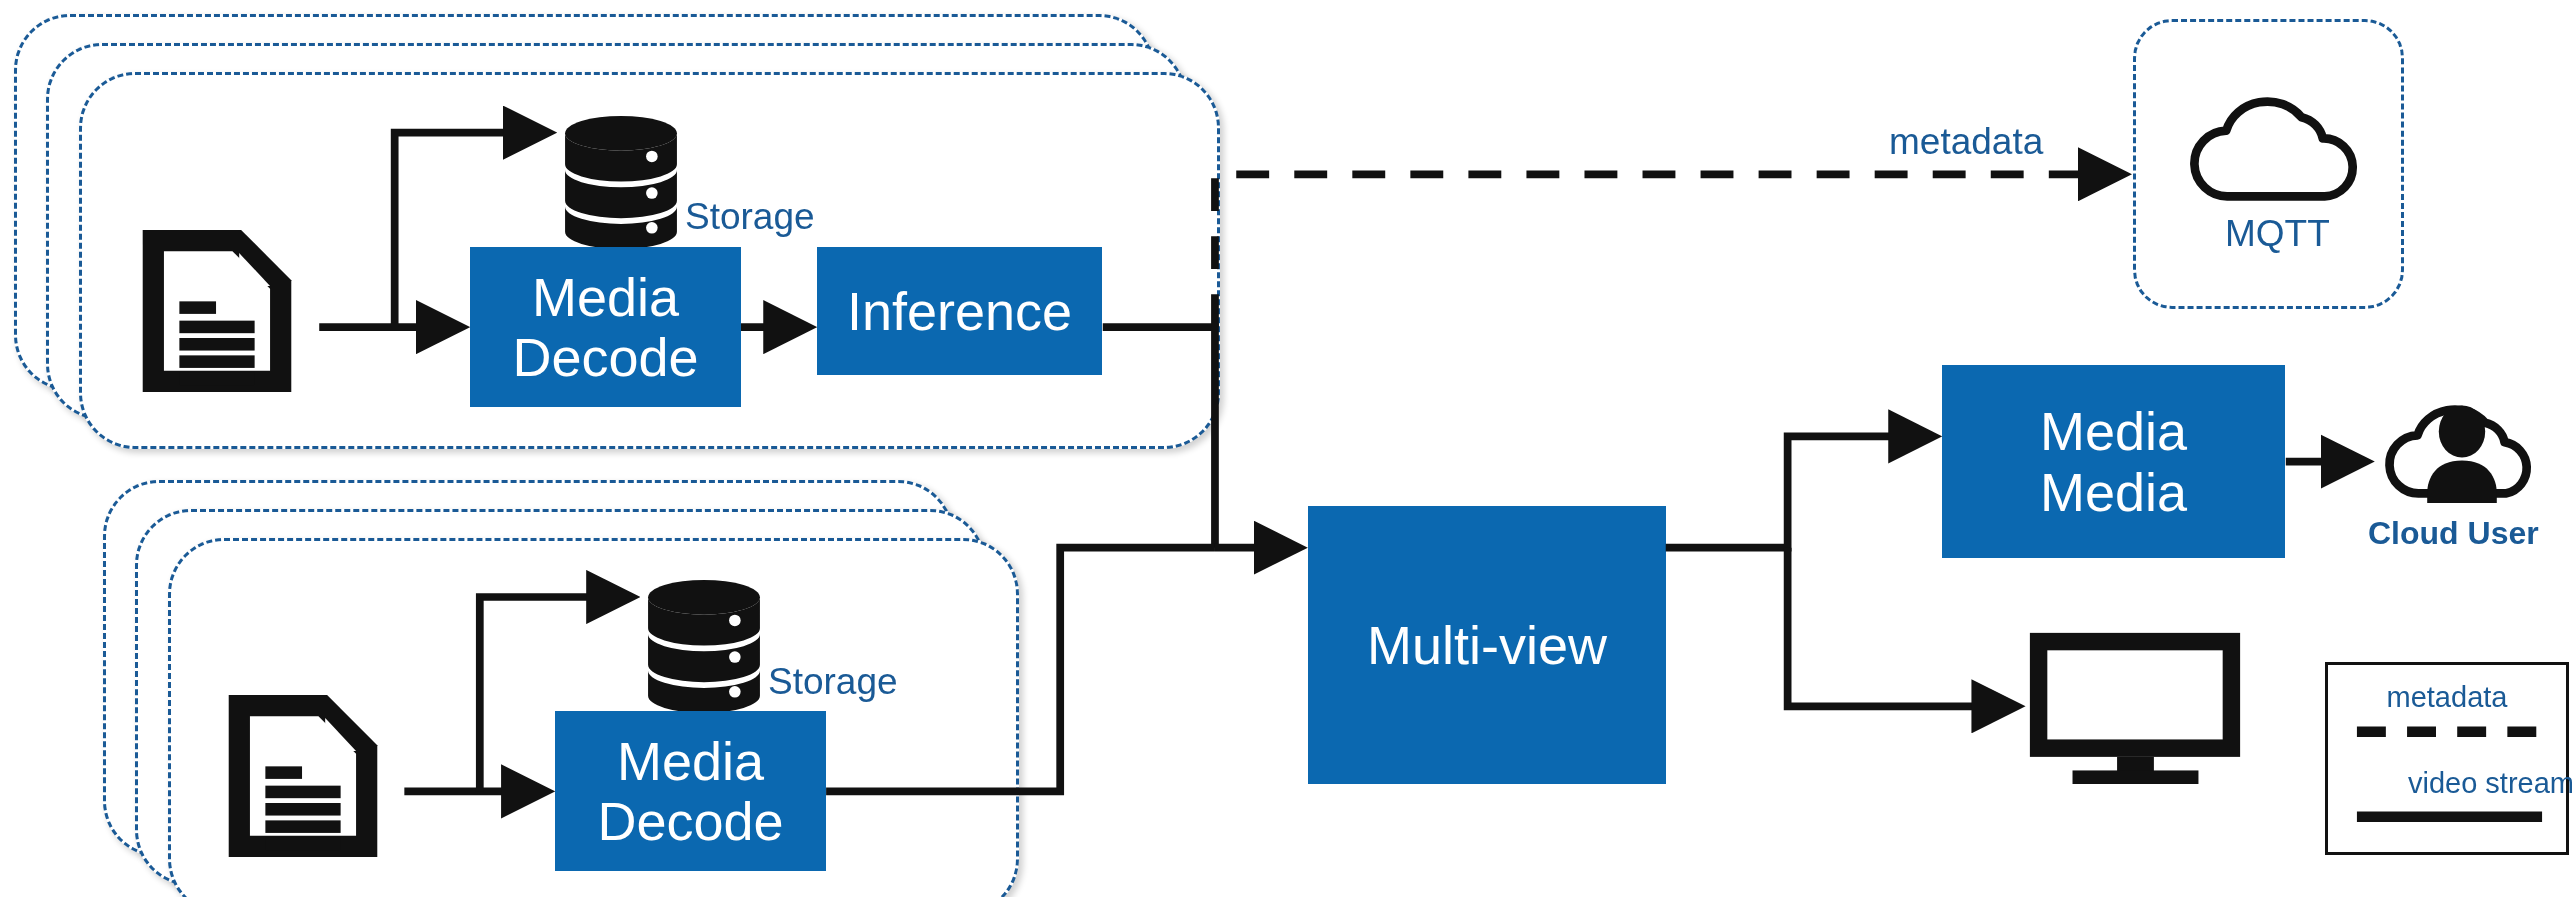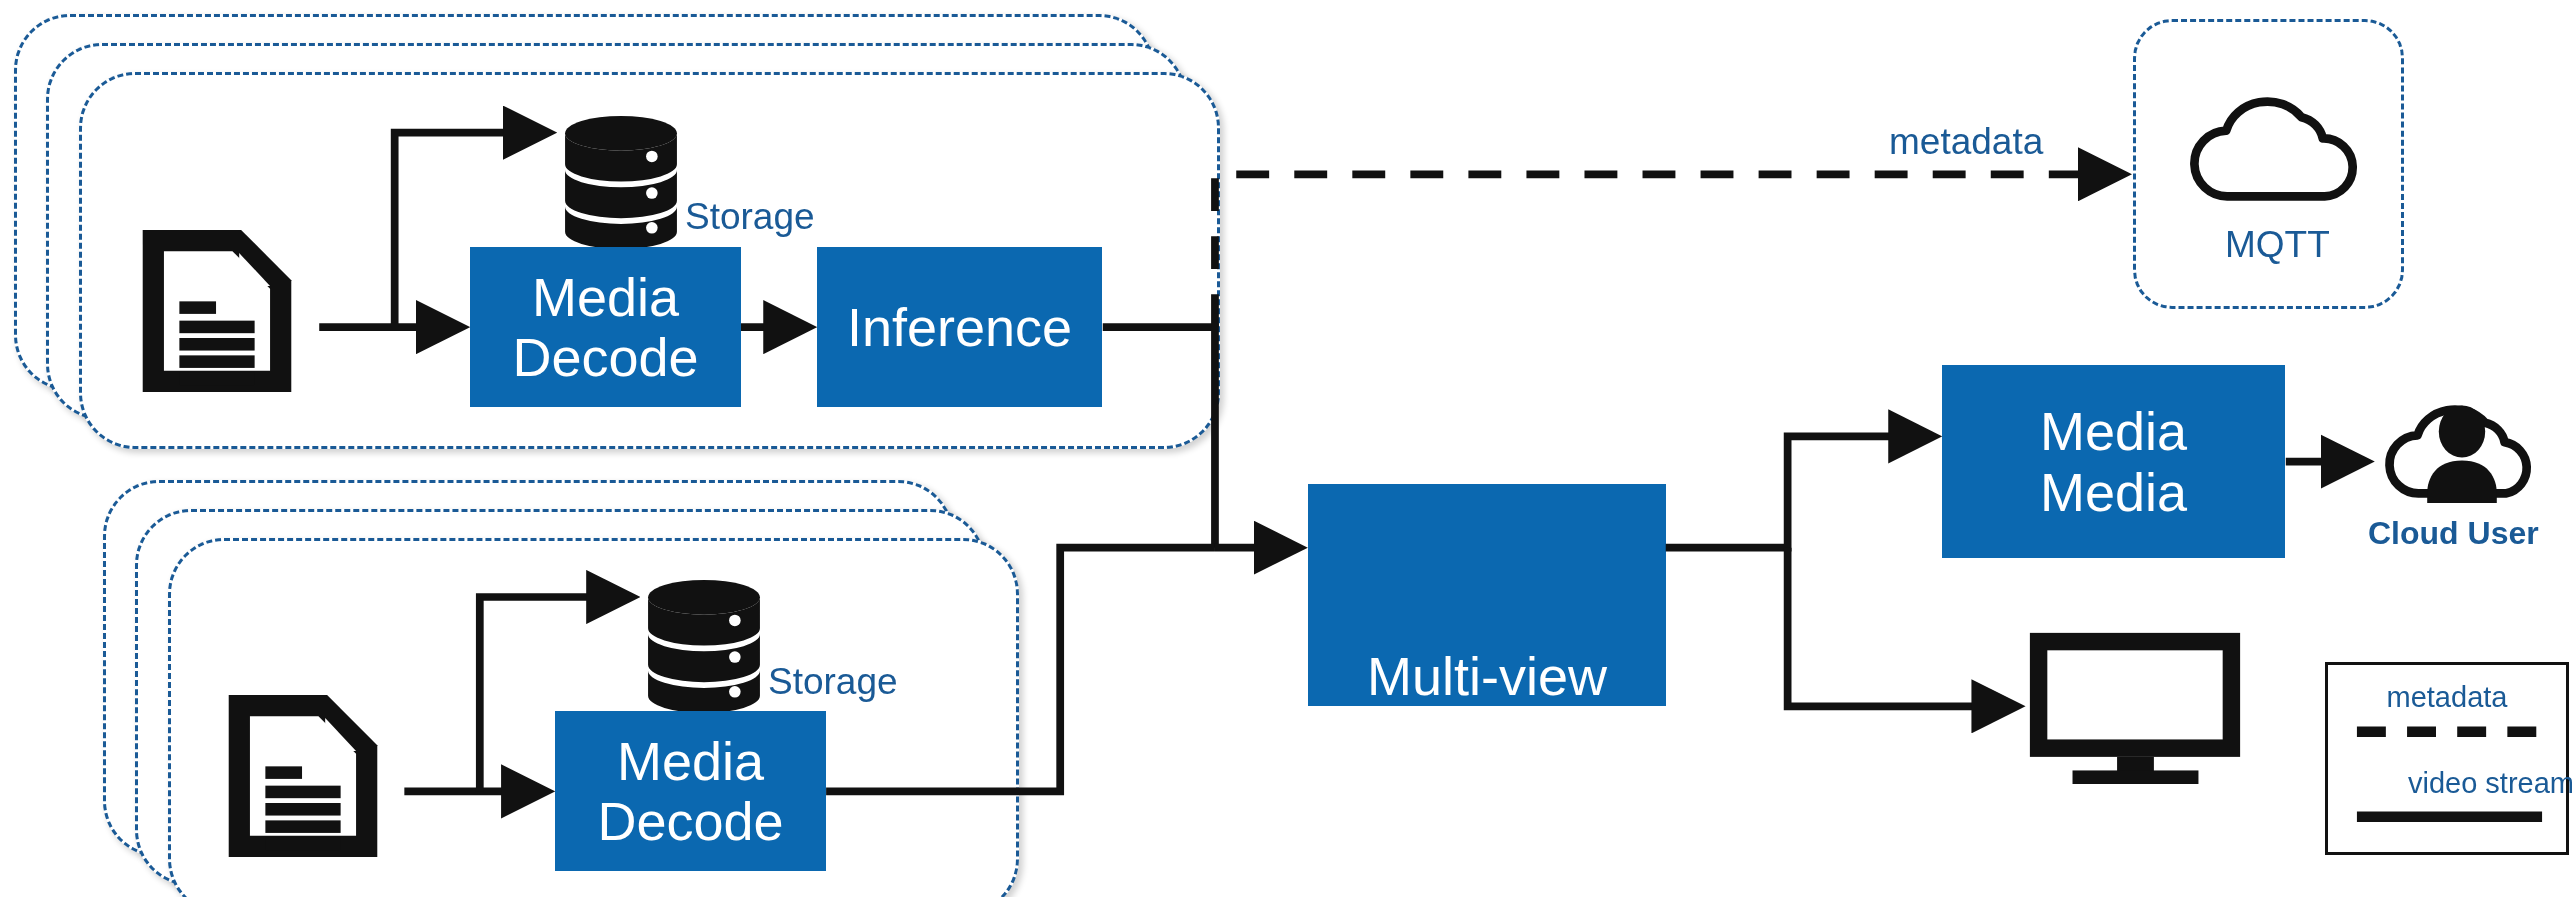--- a/index.html
+++ b/index.html
@@ -71,21 +71,21 @@
   </svg>
   <div class="lbl" style="left:685px;top:196px;">Storage</div>
 
   <div class="pbox" style="left:470px;top:247px;width:271px;height:160px;">
     <span>
       <span>Media</span><br>
       <span>Decode</span>
     </span>
   </div>
 
-  <div class="pbox" style="left:817px;top:247px;width:285px;height:160px;">
+  <div class="pbox" style="left:817px;top:247px;width:285px;height:128px;">
     <span>Inference</span>
   </div>
 
   <div class="grp dash" style="left:103px;top:480px;width:851px;height:377px;"></div>
   <div class="grp dash" style="left:135px;top:509px;width:851px;height:377px;"></div>
   <div class="grp dash" style="left:168px;top:538px;width:851px;height:377px;"></div>
 
   <svg class="icon" style="left:221px;top:689px;" width="164" height="174" viewBox="0 0 170 180">
     <path d="M8 6 H110 L162 58 V174 H8 Z" fill="#111111"></path>
     <path d="M30 28 H101 L140 67 V152 H30 Z" fill="#ffffff"></path>
@@ -112,25 +112,25 @@
     <span>
       <span>Media</span><br>
       <span>Decode</span>
     </span>
   </div>
 
   <div class="grp dash" style="left:2133px;top:19.3px;width:271px;height:290px;border-radius:39px;box-shadow:none;"></div>
   <svg class="icon" style="left:2178px;top:92px;" width="193" height="116" viewBox="0 0 200 120">
     <path d="M52 108 a34 34 0 0 1 -2 -68 a44 40 0 0 1 78 -14 a30 28 0 0 1 22 22 a30 30 0 0 1 2 60 Z" fill="none" stroke="#111111" stroke-width="9" stroke-linejoin="round"></path>
   </svg>
-  <div class="lbl" style="left:2225px;top:224px;">MQTT</div>
+  <div class="lbl" style="left:2225px;top:213px;">MQTT</div>
 
   <div class="lbl" style="left:1889px;top:121px;">metadata</div>
 
-  <div class="pbox" style="left:1308px;top:484px;width:358px;height:222px;align-items:flex-end;">
+  <div class="pbox" style="left:1308px;top:506px;width:358px;height:278px;">
     <span>
       <span>Multi-view</span><br>
     </span>
   </div>
 
   <div class="pbox" style="left:1942px;top:365px;width:343px;height:193px;">
     <span>
       <span>Media</span><br>
       <span>Media</span>
     </span>

